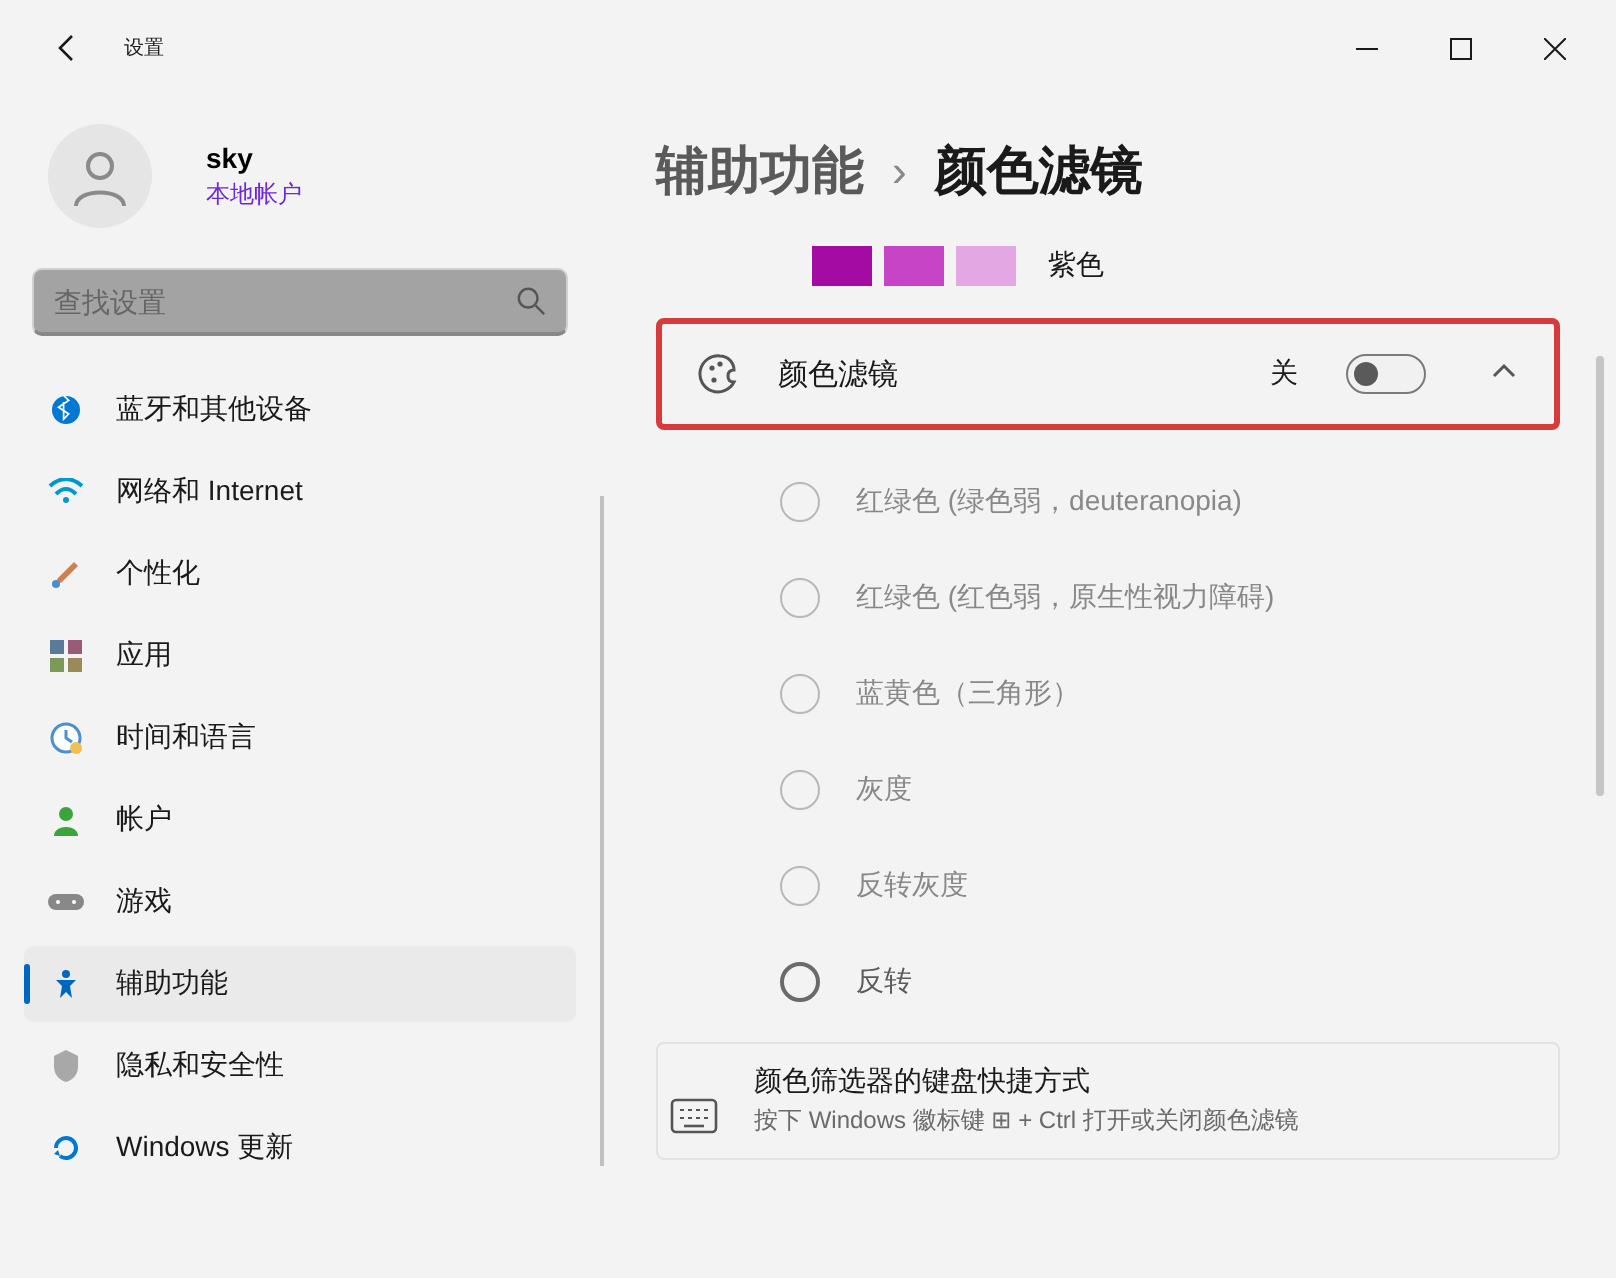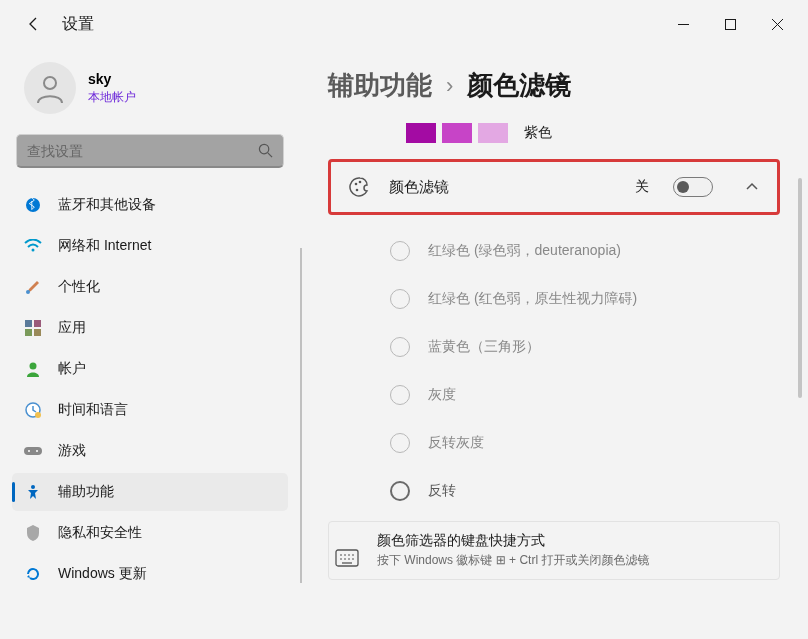--- a/index.html
+++ b/index.html
@@ -1,27 +1,27 @@
 <!DOCTYPE html>
 <html><head>
   <meta charset="utf-8">
   <style>
     * { margin: 0; padding: 0; box-sizing: border-box; font-family: 'Segoe UI', 'Microsoft YaHei', sans-serif; }
     body { width: 808px; height: 639px; background: #f3f3f3; overflow: hidden; position: relative; }
 
     .titlebar { display: flex; align-items: center; height: 48px; padding: 0 8px; }
     .back-btn { width: 32px; height: 32px; display: flex; align-items: center; justify-content: center; border-radius: 4px; margin-left: 10px; cursor: pointer; }
-    .title-text { margin-left: 12px; font-size: 16px; color: #1a1a1a; }
+    .title-text { margin-left: 12px; font-size: 10px; color: #1a1a1a; }
     .win-controls { margin-left: auto; display: flex; gap: 2px; }
     .win-btn { width: 45px; height: 32px; display: flex; align-items: center; justify-content: center; cursor: pointer; }
 
     .layout { display: flex; height: calc(100% - 48px); }
 
     .sidebar { width: 300px; padding: 0 12px; position: relative; }
-    .user-block { display: flex; align-items: center; padding: 14px 12px 20px; gap: 12px; }
+    .user-block { display: flex; align-items: center; padding: 14px 12px 20px; gap: 27px; }
     .avatar { width: 52px; height: 52px; border-radius: 50%; background: #e5e5e5; display: flex; align-items: center; justify-content: center; }
     .user-info .username { font-weight: 600; font-size: 14px; }
     .user-info .account-type { font-size: 12px; color: #6d28d9; margin-top: 2px; }
 
     .search-box { display: flex; align-items: center; background: #a3a3a3; border: 1px solid #d0d0d0; border-bottom: 2px solid #888; border-radius: 5px; height: 34px; padding: 0 10px; margin: 0 4px 18px; }
     .search-box input { border: none; outline: none; background: transparent; flex: 1; font-size: 14px; color: #333; }
     .search-box input::placeholder { color: #666; }
 
     .scroll-indicator { position: absolute; left: 300px; top: 200px; width: 2px; height: 335px; background: #c0c0c0; }
 
@@ -154,35 +154,35 @@
               <rect x="9" y="0" width="7" height="7" fill="#9a5a7a"></rect>
               <rect x="0" y="9" width="7" height="7" fill="#7a9a5a"></rect>
               <rect x="9" y="9" width="7" height="7" fill="#9a8a5a"></rect>
             </svg>
           </span>
         <span>应用</span>
       </div>
       <div class="nav-item">
         <span class="nav-icon">
             <svg width="16" height="16" viewBox="0 0 16 16">
-              <circle cx="8" cy="5" r="3.5" fill="#3ba53b"></circle>
-              <path d="M2 16 C2 10 14 10 14 16 Z" fill="#3ba53b"></path>
-            </svg>
-          </span>
-        <span>帐户</span>
-      </div>
-      <div class="nav-item">
-        <span class="nav-icon">
-            <svg width="16" height="16" viewBox="0 0 16 16">
               <circle cx="8" cy="8" r="7" fill="#fff" stroke="#4a90d0" stroke-width="1.5"></circle>
               <path d="M8 4 L8 8 L11 10" stroke="#4a90d0" stroke-width="1.5" fill="none"></path>
               <circle cx="13" cy="13" r="3" fill="#f0c050"></circle>
             </svg>
           </span>
         <span>时间和语言</span>
+      </div>
+      <div class="nav-item">
+        <span class="nav-icon">
+            <svg width="16" height="16" viewBox="0 0 16 16">
+              <circle cx="8" cy="5" r="3.5" fill="#3ba53b"></circle>
+              <path d="M2 16 C2 10 14 10 14 16 Z" fill="#3ba53b"></path>
+            </svg>
+          </span>
+        <span>帐户</span>
       </div>
       <div class="nav-item">
         <span class="nav-icon">
             <svg width="18" height="12" viewBox="0 0 18 12">
               <rect x="0" y="2" width="18" height="8" rx="4" fill="#888"></rect>
               <circle cx="5" cy="6" r="1" fill="#fff"></circle>
               <circle cx="13" cy="6" r="1" fill="#fff"></circle>
             </svg>
           </span>
         <span>游戏</span>

